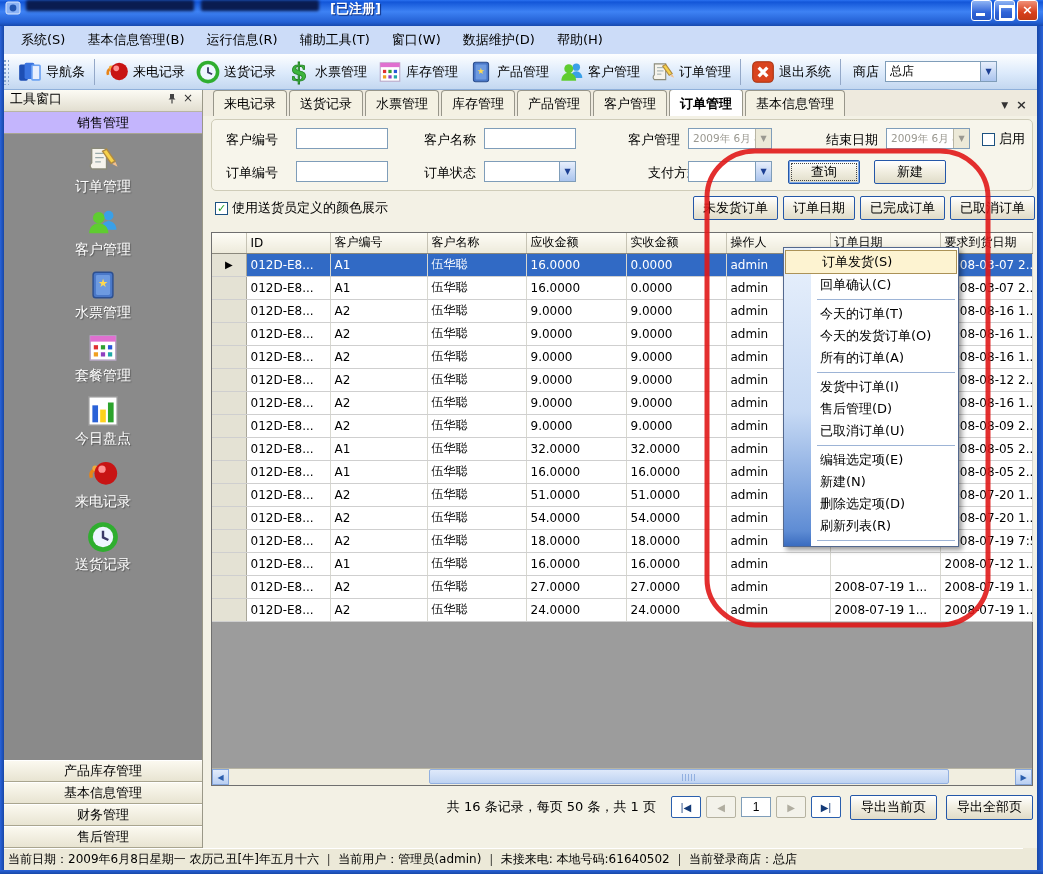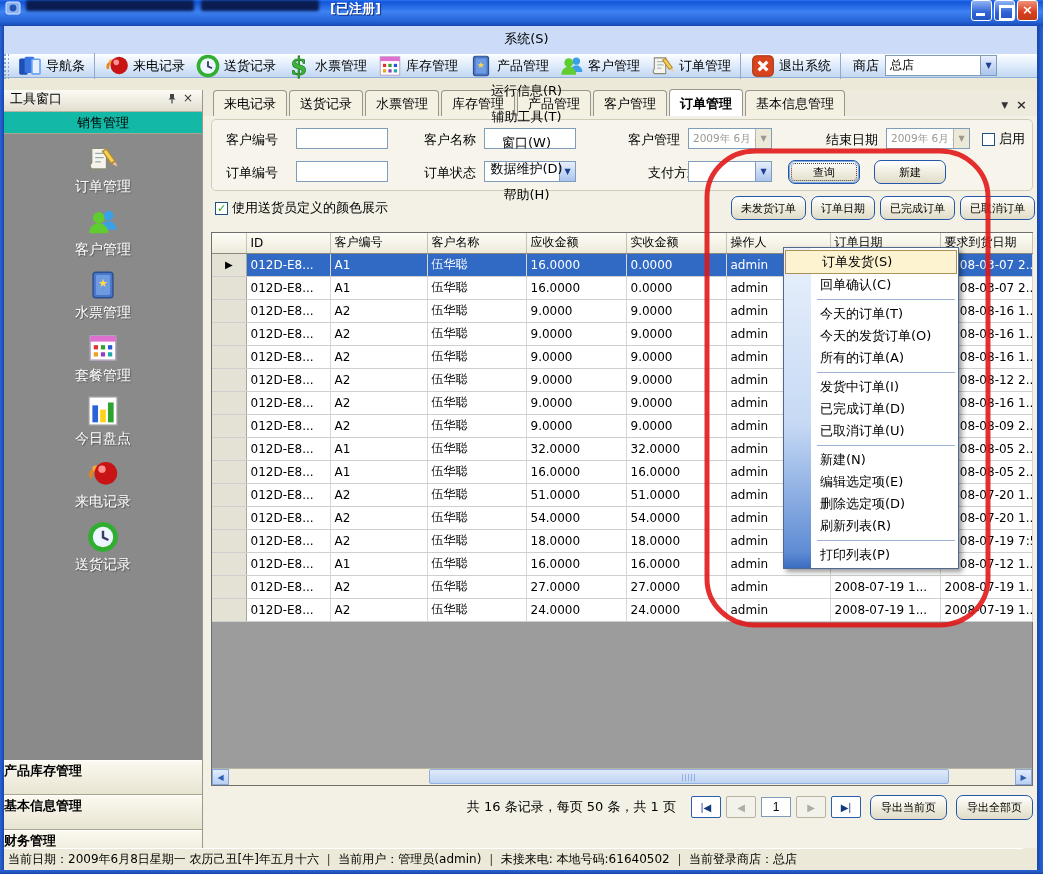--- a/index.html
+++ b/index.html
@@ -20,50 +20,50 @@
   .reg{margin-left:4px;text-shadow:1px 1px 1px #0a2a7a;white-space:nowrap;}
   .win-btns{margin-left:auto;display:flex;gap:2px;}
   .wbtn{width:21px;height:21px;border:1px solid #fff;border-radius:3px;position:relative;
     background:linear-gradient(180deg,#8fb4f4,#3064d8 60%,#2455c4);}
   .wbtn.close{background:linear-gradient(180deg,#f09078,#d8401c 60%,#c23a16);color:#fff;
     font-weight:bold;text-align:center;line-height:18px;font-size:13px;}
   .wbtn.min::after{content:"";position:absolute;left:4px;bottom:4px;width:9px;height:3px;background:#fff;}
   .wbtn.max::after{content:"";position:absolute;left:4px;top:4px;width:11px;height:10px;border:2px solid #fff;border-top-width:3px;}
   
   .menubar{position:absolute;left:0;top:26px;width:100%;height:28px;background:#ccdcf8;
-    display:flex;align-items:center;padding-left:10px;z-index:4;flex-direction:column;}
+    display:flex;align-items:center;padding-left:10px;z-index:4;}
   .menu-item{padding:4px 11px;white-space:nowrap;}
   
-  .toolbar{position:absolute;left:0;top:54px;width:100%;height:24px;
+  .toolbar{position:absolute;left:0;top:54px;width:100%;height:36px;
     background:linear-gradient(180deg,#fdfeff,#dcea fb 55%,#c3d7f0);
     background:linear-gradient(180deg,#fdfeff,#dceafb 55%,#c3d7f0);
     border-bottom:1px solid #8fb0da;display:flex;align-items:center;z-index:4;}
   .grip{width:6px;height:26px;margin:0 3px;background-image:radial-gradient(#8aa6cc 1.2px,transparent 1.3px);background-size:4px 4px;}
   .tbtn{display:flex;align-items:center;gap:3px;padding:2px 5px;white-space:nowrap;}
   .tsep{width:1px;height:26px;background:#93a8c8;margin:0 4px;}
   .ticon{width:26px;height:26px;flex:0 0 auto;}
   .store{display:flex;align-items:center;gap:6px;margin-left:8px;}
   .combo{display:flex;align-items:center;width:112px;height:21px;background:#fff;border:1px solid #7f9db9;}
   .combo-text{flex:1;padding-left:4px;font-size:12px;white-space:nowrap;overflow:hidden;}
   .combo-arrow{width:16px;height:100%;display:flex;align-items:center;justify-content:center;
     background:linear-gradient(180deg,#e8effc,#aac4ee);border-left:1px solid #7f9db9;font-size:8px;color:#1c3f94;}
   
   .side-header{position:absolute;left:4px;top:90px;width:198px;height:22px;background:linear-gradient(180deg,#fcfbf4,#e2ded0);
     border-bottom:1px solid #b8b5a4;display:flex;align-items:flex-start;padding:0 6px;z-index:3;}
   .side-header .t{flex:1;}
   .hbtn{width:16px;height:16px;display:flex;align-items:center;justify-content:center;color:#333;font-size:12px;}
-  .group-title{position:absolute;left:4px;top:112px;width:198px;height:22px;background:#14b8a6;
+  .group-title{position:absolute;left:4px;top:112px;width:198px;height:22px;background:#c4b5fd;
     border-bottom:1px solid #a8a592;text-align:center;line-height:21px;z-index:3;}
   .side-body{position:absolute;left:4px;top:134px;width:198px;height:626px;background:#8a8a8a;z-index:3;}
   .side-item{height:63px;display:flex;flex-direction:column;align-items:center;justify-content:center;gap:2px;padding-top:6px;}
   .side-item .lbl{color:#fff;font-size:14px;text-shadow:1px 1px 1px #555;}
   .sicon{width:34px;height:34px;}
   .bottom-groups{position:absolute;left:4px;top:760px;width:198px;height:88px;z-index:3;}
-  .bgroup{height:35px;background:linear-gradient(180deg,#fbf9f0,#e8e4d2);border-top:1px solid #fff;
-    border-bottom:1px solid #a9a58f;text-align:left;line-height:20px;font-weight:bold;}
+  .bgroup{height:22px;background:linear-gradient(180deg,#fbf9f0,#e8e4d2);border-top:1px solid #fff;
+    border-bottom:1px solid #a9a58f;text-align:center;line-height:20px;}
   .side-divider{position:absolute;left:202px;top:90px;width:1px;bottom:4px;background:#9a9888;z-index:3;}
   
   .content{position:absolute;left:203px;top:90px;width:834px;height:758px;background:#f3f1e5;z-index:2;}
   .tabbar{position:absolute;left:0;top:0;right:0;height:26px;display:flex;align-items:flex-end;padding-left:10px;
     background:#eeeade;}
   .tab{padding:4px 10px 3px;margin-right:2px;background:#f4f1e3;border:1px solid #98968a;border-bottom:none;
     border-radius:4px 4px 0 0;font-size:13px;white-space:nowrap;position:relative;}
   .tab.active{background:#fff;font-weight:bold;padding-top:5px;z-index:2;}
   .tab-extras{margin-left:auto;display:flex;gap:8px;align-items:center;padding:0 10px 4px 0;color:#333;}
   
@@ -77,21 +77,21 @@
   .fcombo.disabled .combo{background:#fff;color:#9a9890;}
   .fcombo.disabled .combo-arrow{background:#ece9d8;color:#9a9890;border-left:1px solid #b8b5a4;}
   .chk{display:inline-flex;align-items:center;gap:4px;}
   .box{width:13px;height:13px;background:#fff;border:1px solid #1c5180;display:inline-flex;
     align-items:center;justify-content:center;font-size:11px;font-weight:bold;color:#21a121;line-height:1;}
   
   .action-row{position:absolute;left:8px;top:104px;width:824px;height:28px;display:flex;align-items:center;}
   .action-row .chk{margin-left:4px;}
   .sf-buttons{margin-left:auto;display:flex;gap:5px;}
   .xpbtn{height:24px;padding:0 9px;background:linear-gradient(180deg,#fff,#f2efe2 45%,#e0dcc8);
-    border:1px solid #2457a8;border-radius:7px;font-size:11px;white-space:nowrap;
+    border:1px solid #2457a8;border-radius:2px;font-size:13px;white-space:nowrap;
     display:inline-flex;align-items:center;justify-content:center;font-family:Liberation Serif, serif;}
   .xpbtn.focused{outline:1px dotted #444;outline-offset:-4px;box-shadow:0 0 0 1px #7fa8e8 inset;}
   
   .grid{position:absolute;left:8px;top:142px;width:822px;height:554px;background:#9c9c9c;border:1px solid #6f6f6f;}
   table.dg{border-collapse:collapse;table-layout:fixed;width:821px;font-size:12px;}
   .dg th{height:20px;background:linear-gradient(180deg,#fefdf6,#edeadb);border-right:1px solid #c6c3b4;
     border-bottom:1px solid #8a887c;font-weight:normal;text-align:left;padding:0 4px;white-space:nowrap;overflow:hidden;}
   .dg td{height:23px;background:#fff;border-right:1px solid #d8d8d0;border-bottom:1px solid #cfcfcf;
     padding:0 4px;white-space:nowrap;overflow:hidden;}
   .dg td.sel-cell{background:#e4e2d4;border-right:1px solid #a9a79a;text-align:center;font-size:10px;padding:0;}
@@ -662,29 +662,28 @@
   <ul class="ctx" style="list-style:none;margin:0;">
 
   <li class="ctx-item highlight">订单发货(S)</li>
       <li class="ctx-item">回单确认(C)</li>
       <li class="ctx-item sep"></li>
       <li class="ctx-item">今天的订单(T)</li>
       <li class="ctx-item">今天的发货订单(O)</li>
       <li class="ctx-item">所有的订单(A)</li>
       <li class="ctx-item sep"></li>
       <li class="ctx-item">发货中订单(I)</li>
-      <li class="ctx-item">已完成订单(D)</li>
+      <li class="ctx-item">售后管理(D)</li>
       <li class="ctx-item">已取消订单(U)</li>
       <li class="ctx-item sep"></li>
+      <li class="ctx-item">编辑选定项(E)</li>
       <li class="ctx-item">新建(N)</li>
-      <li class="ctx-item">编辑选定项(E)</li>
       <li class="ctx-item">删除选定项(D)</li>
       <li class="ctx-item">刷新列表(R)</li>
       <li class="ctx-item sep"></li>
-      <li class="ctx-item">打印列表(P)</li>
     </ul>
 
   <svg class="annotation" width="1043" height="874">
     <rect x="707" y="151" width="281" height="474" rx="48" ry="46" fill="none" stroke="#e01818" stroke-width="5" opacity="0.9" stroke-linejoin="round"></rect>
   </svg>
 
   <div class="statusbar">
     <span>当前日期：2009年6月8日星期一  农历己丑[牛]年五月十六 ｜ 当前用户：管理员(admin) ｜ 未接来电: 本地号码:61640502 ｜ 当前登录商店：总店</span>
   </div>
 

